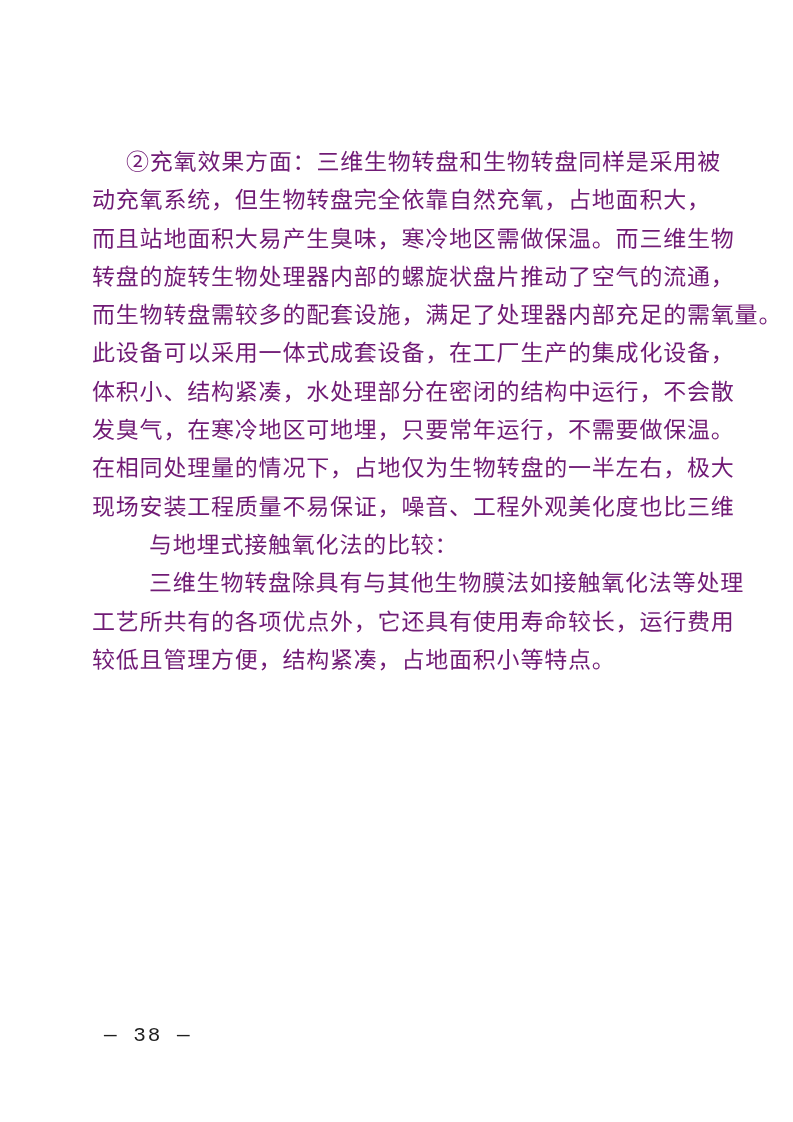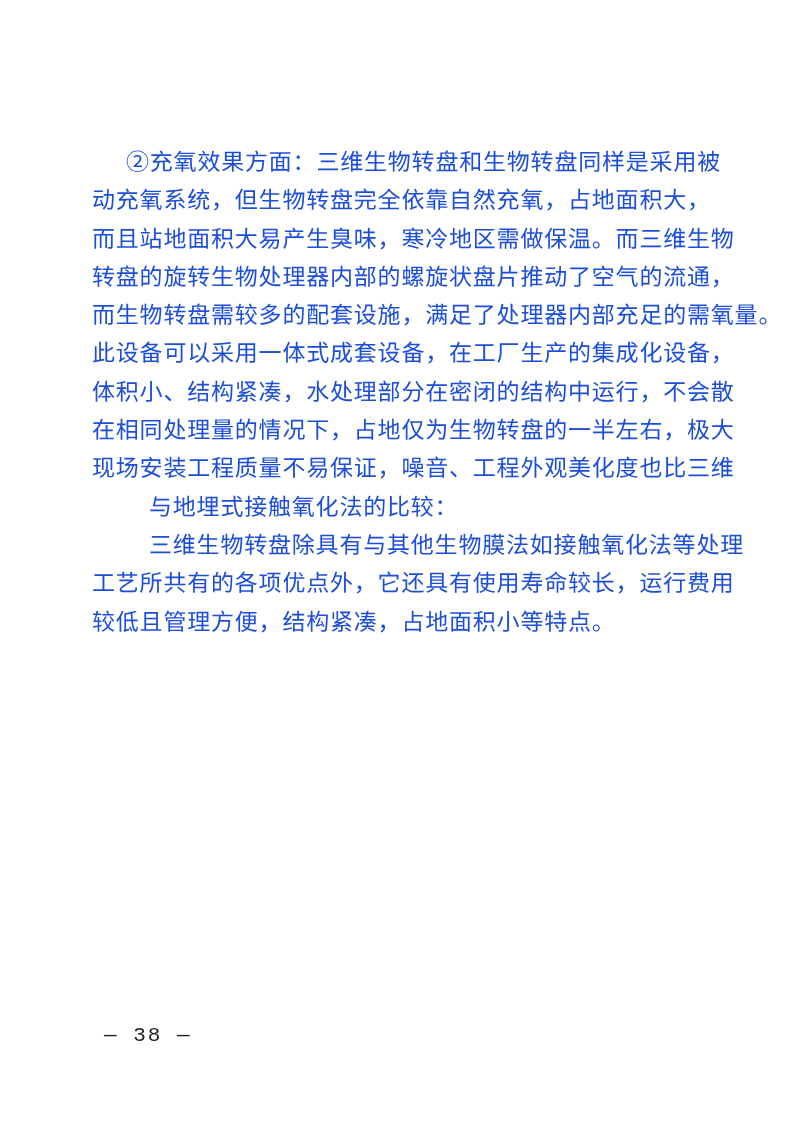--- a/index.html
+++ b/index.html
@@ -13,21 +13,21 @@
     height: 1122px;
     background: #ffffff;
     overflow: hidden;
     font-family: "Liberation Serif", "DejaVu Serif", serif;
   }
   .text-block {
     position: absolute;
     left: 92px;
     top: 144px;
     width: 660px;
-    color: #1d4ed8;
+    color: #701a75;
   }
   .line {
     font-size: 23px;
     line-height: 38.3px;
     height: 38.3px;
     letter-spacing: 0.8px;
     white-space: nowrap;
   }
   .ind-p1 { padding-left: 34px; }
   .ind-p2 { padding-left: 57px; }
@@ -46,20 +46,21 @@
 
 <div class="sheet">
   <div class="text-block">
       <div class="line ind-p1">②充氧效果方面：三维生物转盘和生物转盘同样是采用被</div>
       <div class="line">动充氧系统，但生物转盘完全依靠自然充氧，占地面积大，</div>
       <div class="line">而且站地面积大易产生臭味，寒冷地区需做保温。而三维生物</div>
       <div class="line">转盘的旋转生物处理器内部的螺旋状盘片推动了空气的流通，</div>
       <div class="line">而生物转盘需较多的配套设施，满足了处理器内部充足的需氧量。</div>
       <div class="line">此设备可以采用一体式成套设备，在工厂生产的集成化设备，</div>
       <div class="line">体积小、结构紧凑，水处理部分在密闭的结构中运行，不会散</div>
+      <div class="line">发臭气，在寒冷地区可地埋，只要常年运行，不需要做保温。</div>
       <div class="line">在相同处理量的情况下，占地仅为生物转盘的一半左右，极大</div>
       <div class="line">现场安装工程质量不易保证，噪音、工程外观美化度也比三维</div>
       <div class="line ind-p2">与地埋式接触氧化法的比较：</div>
       <div class="line ind-p2">三维生物转盘除具有与其他生物膜法如接触氧化法等处理</div>
       <div class="line">工艺所共有的各项优点外，它还具有使用寿命较长，运行费用</div>
       <div class="line">较低且管理方便，结构紧凑，占地面积小等特点。</div>
     </div>
   <div class="page-number">— 38 —</div>
 </div>
 

